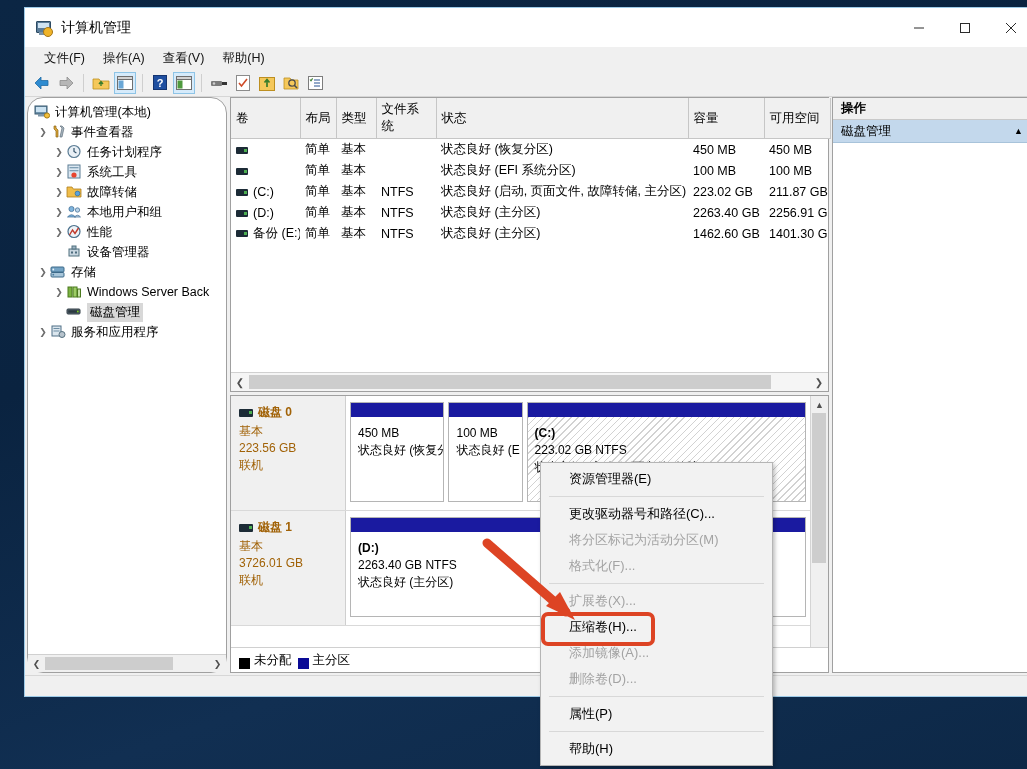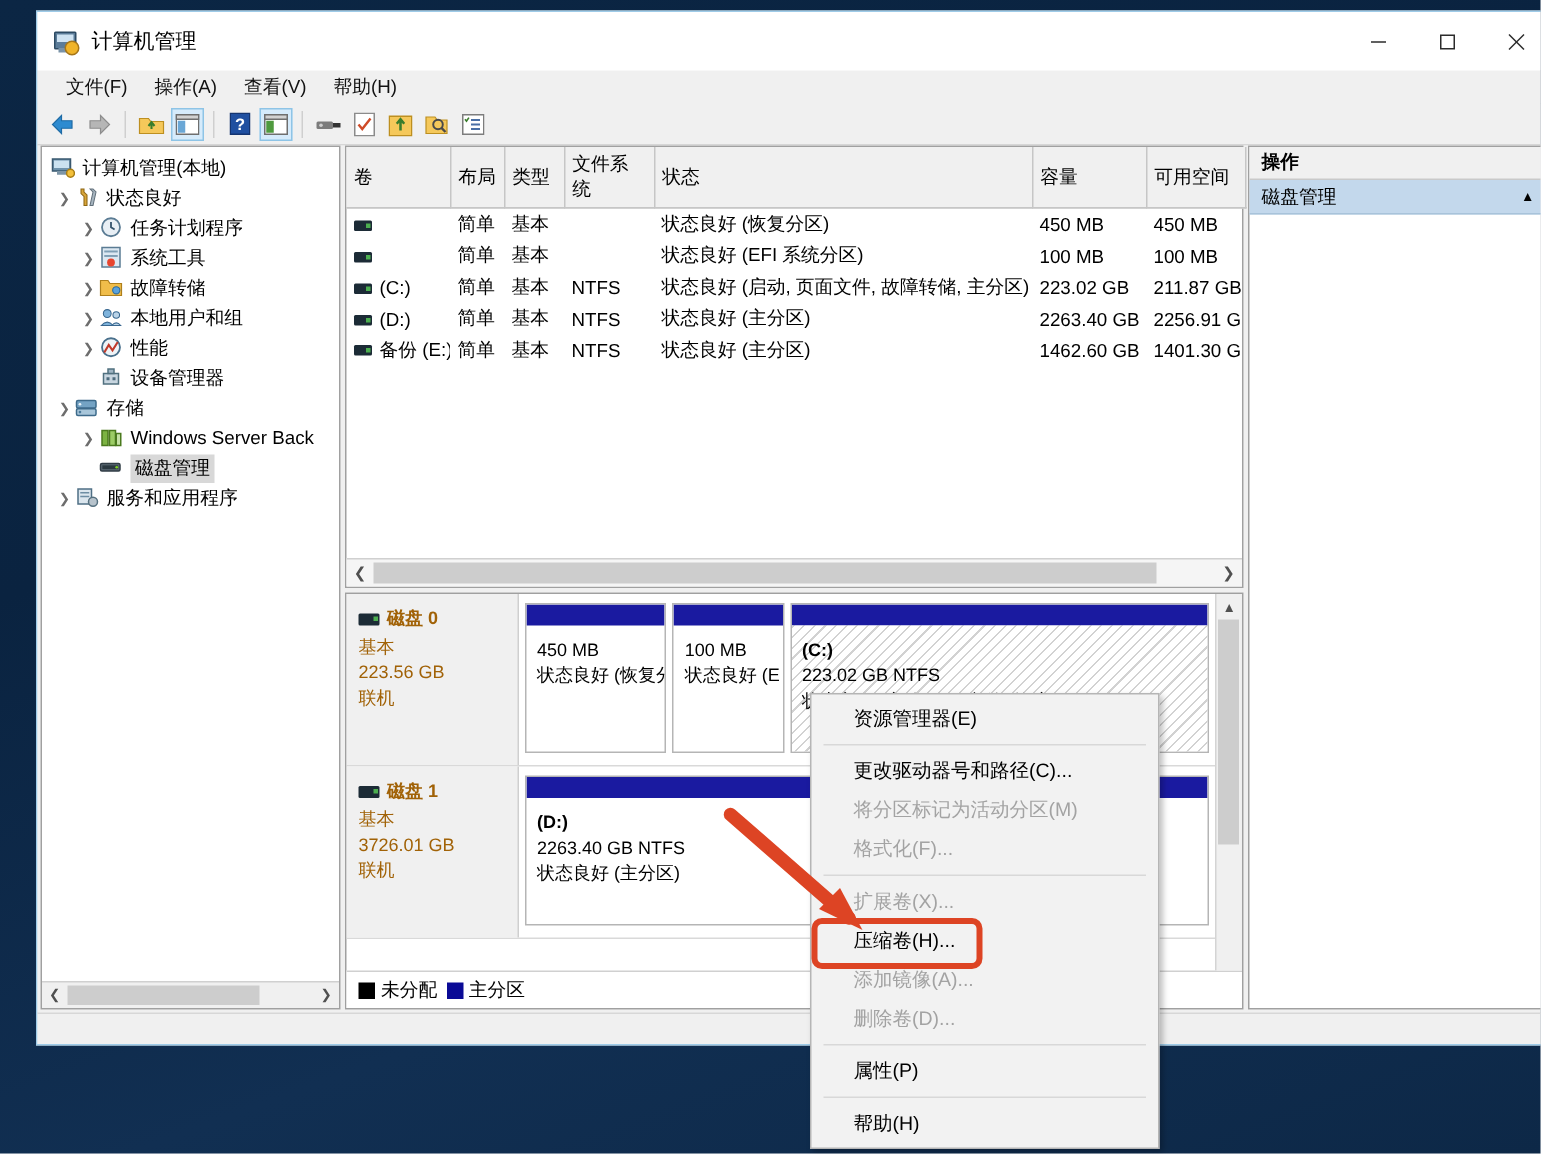--- a/index.html
+++ b/index.html
@@ -35,21 +35,21 @@
   .toolbar{height:27px;background:#f0f0f0;display:flex;align-items:center;flex:none;padding-left:6px;gap:2px;border-bottom:1px solid #d6d6d6;}
   .tbsep{width:1px;height:18px;background:#cfcfcf;margin:0 4px;}
   .tbi{width:22px;height:22px;display:flex;align-items:center;justify-content:center;position:relative;}
   .tbi.sel{background:#d6ebfb;border:1px solid #8ec4e6;box-sizing:border-box;}
 
   
   .wbody{flex:1;display:flex;min-height:0;background:#f0f0f0;padding:0 2px 2px 2px;box-sizing:border-box;}
   .pane{background:#fff;border:1px solid #a0a0a0;box-sizing:border-box;}
 
   
-  .tree-pane{width:200px;flex:none;display:flex;flex-direction:column;}
+  .tree-pane{width:200px;flex:none;display:flex;flex-direction:column;border-radius:16px;}
   .tree{flex:1;overflow:hidden;padding-top:4px;font-size:12.5px;color:#000;}
   .trow{display:flex;align-items:center;height:20px;white-space:nowrap;}
   .trow .exp{width:14px;text-align:center;color:#6d6d6d;font-size:9px;flex:none;}
   .trow .ti{width:17px;height:16px;flex:none;margin-right:4px;position:relative;}
   .trow .tl{font-size:12.5px;}
   .trow.sel .tl{background:#d8d8d8;padding:1px 3px;}
   .hsb{height:17px;background:#f0f0f0;border-top:1px solid #d0d0d0;display:flex;align-items:center;flex:none;}
   .hsb .arr{width:17px;text-align:center;font-size:9px;color:#505050;}
   .hsb .track{flex:1;height:15px;background:#f0f0f0;position:relative;}
   .hsb .thumb{position:absolute;left:0;top:1px;height:13px;background:#cdcdcd;}
@@ -84,21 +84,21 @@
   .part .cap{height:14px;background:#1a1aa0;flex:none;}
   .part .pbody{flex:1;padding:8px 7px 0 7px;font-size:12px;line-height:17px;color:#000;overflow:hidden;white-space:nowrap;}
   .part .pbody .pt{font-weight:bold;}
   .part.selected .pbody{
     background:repeating-linear-gradient(-45deg,#ffffff 0px,#ffffff 4px,#d2d2d2 4px,#d2d2d2 5px);
   }
   .dvsb{width:17px;flex:none;background:#f0f0f0;border-left:1px solid #d4d4d4;position:relative;}
   .dvsb .arr{height:17px;display:flex;align-items:center;justify-content:center;font-size:9px;color:#505050;}
   .dvsb .thumb{position:absolute;left:1px;top:17px;width:14px;height:150px;background:#cdcdcd;}
   .legend{height:24px;flex:none;border-top:1px solid #d0d0d0;display:flex;align-items:center;padding-left:8px;gap:6px;font-size:12.5px;background:#fff;}
-  .lg{display:flex;align-items:center;gap:4px;}
+  .lg{display:flex;align-items:flex-end;gap:4px;}
   .sw{width:11px;height:11px;display:inline-block;}
 
   
   .act-pane{width:200px;flex:none;margin-left:3px;background:#fff;border:1px solid #a0a0a0;box-sizing:border-box;display:flex;flex-direction:column;}
   .act-head{height:21px;background:#f0f0f0;border-bottom:1px solid #c9c9c9;display:flex;align-items:center;padding-left:8px;font-size:12.5px;font-weight:bold;color:#000;flex:none;}
   .act-group{height:22px;background:#c3d8ec;border-bottom:1px solid #a8c3da;display:flex;align-items:center;padding:0 8px;font-size:12.5px;color:#000;flex:none;}
   .act-group .gt{flex:1;}
   .act-item{height:22px;display:flex;align-items:center;padding:0 8px 0 28px;font-size:12.5px;color:#000;}
   .act-item .at{flex:1;}
 
@@ -251,21 +251,21 @@
         </div>
 
         <div class="trow" style="padding-left:8px;">
           <span class="exp">❯</span>
           <span class="ti">
             <svg width="16" height="15" viewBox="0 0 16 15">
                 <path d="M4 2 L4 5 L6 7 L6 13 L8 13 L8 6 L6 4 L6 2 Z" fill="#d8a53a" stroke="#8e6613" stroke-width="0.7"></path>
                 <path d="M10 2 L12 4 L10 13 L12 13 L14 4 L12 2 Z" fill="#a7b5c0" stroke="#62707b" stroke-width="0.7"></path>
               </svg>
           </span>
-          <span class="tl">状态良好</span>
+          <span class="tl">事件查看器</span>
         </div>
 
         <div class="trow" style="padding-left:24px;">
           <span class="exp">❯</span>
           <span class="ti">
             <svg width="16" height="15" viewBox="0 0 16 15">
                 <circle cx="8" cy="7.5" r="6" fill="#e8eff5" stroke="#5b7c94" stroke-width="1.2"></circle>
                 <path d="M8 4 L8 7.5 L10.4 9" stroke="#33526b" stroke-width="1.2" fill="none"></path>
               </svg>
           </span>

